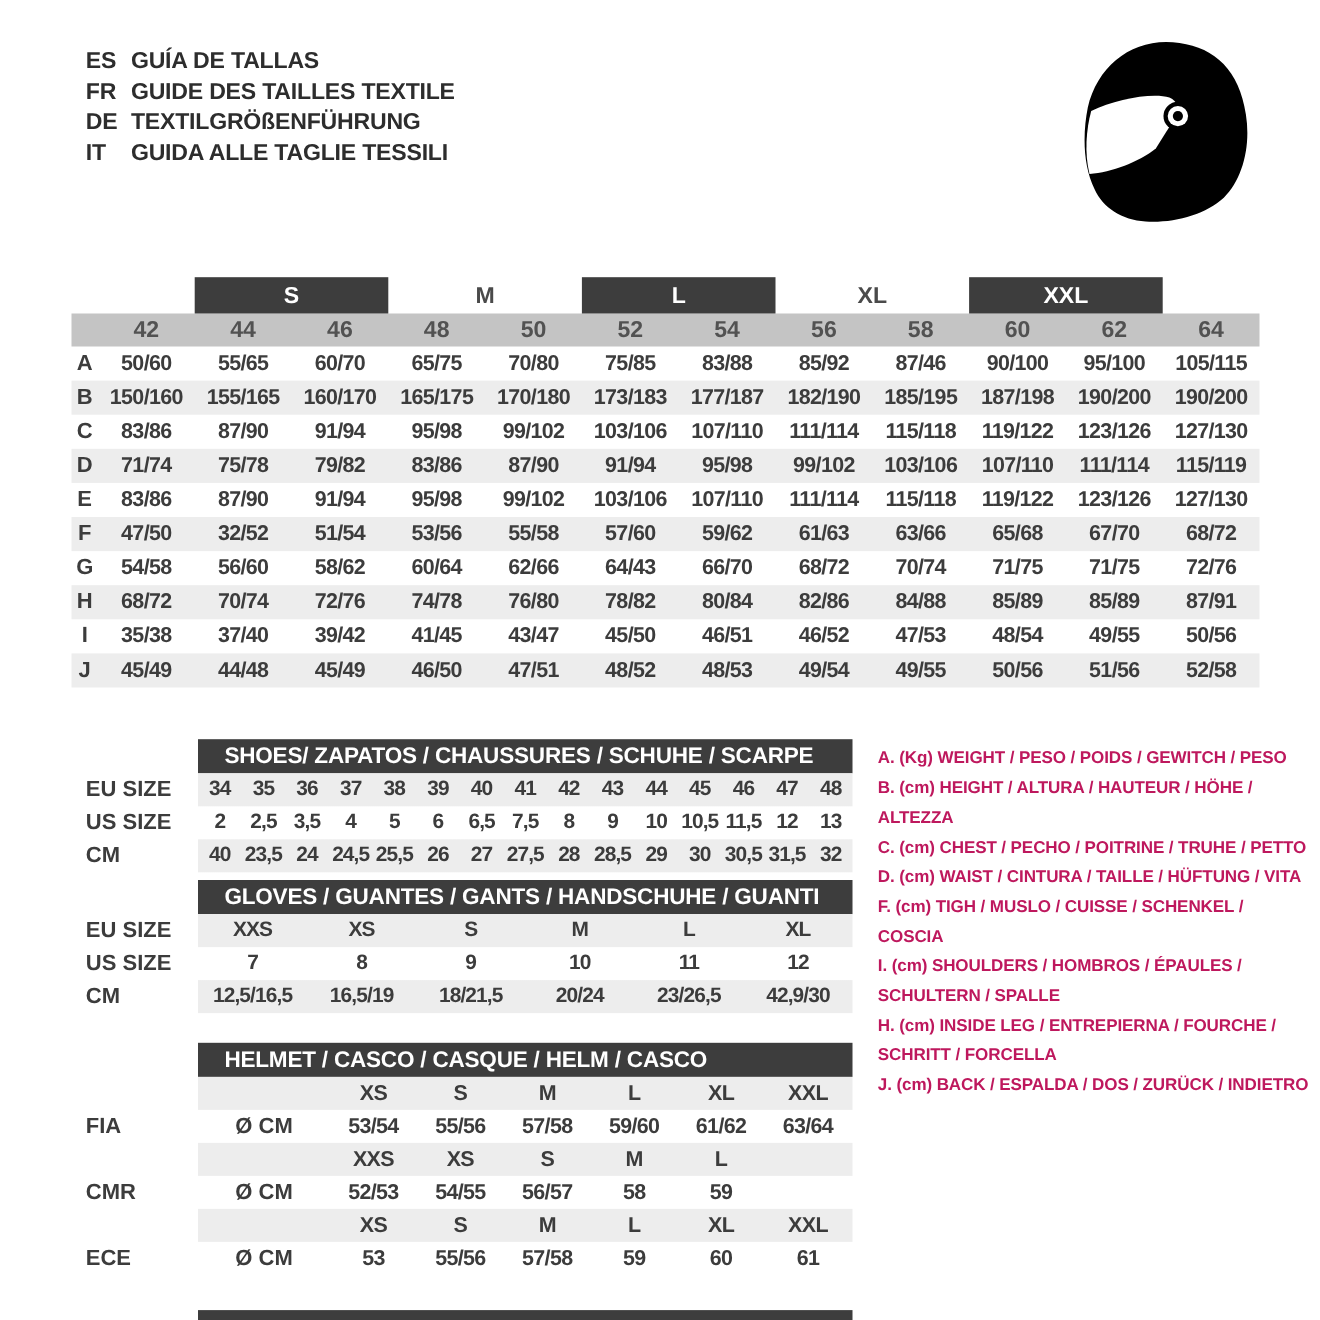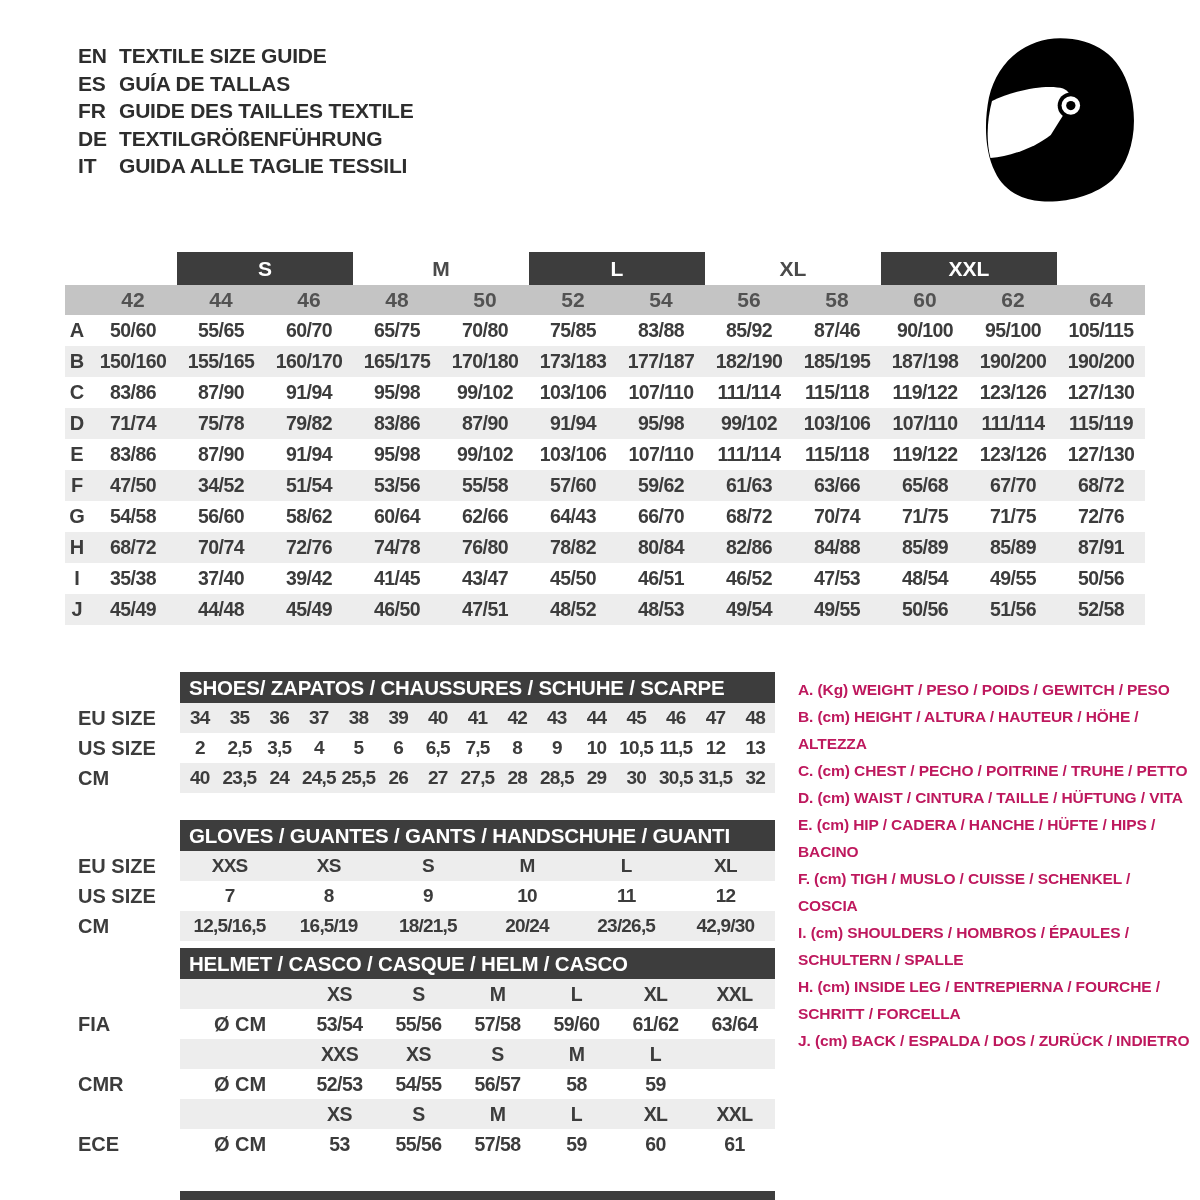--- a/index.html
+++ b/index.html
@@ -24,24 +24,24 @@
   .size-plain{color:#4a4a4a}
   #cols-band{height:30px;background:#c4c4c4}
   .num-cell{display:flex;align-items:center;justify-content:center;font-size:21px;color:#525252}
   .m-row{height:31px}
   .shaded{background:#ededed}
   .row-letter{display:flex;align-items:center;justify-content:center;font-size:20px}
   .val-cell{display:flex;align-items:center;justify-content:center;font-size:19.5px;letter-spacing:-0.6px;white-space:nowrap}
 
   
   .section-bar{margin-left:115px;width:595px;height:31px;background:#3d3d3d;color:#fff;
-               display:flex;align-items:center;padding-left:9px;box-sizing:border-box;
+               display:flex;align-items:center;padding-left:24px;box-sizing:border-box;
                font-size:20.5px;letter-spacing:-0.2px;white-space:nowrap}
   #shoes{left:65px;top:672px;width:710px}
-  #gloves{left:65px;top:820px;width:710px}
+  #gloves{left:65px;top:800px;width:710px}
   #helmet-section{left:65px;top:948px;width:710px}
   .s-row{height:30px;display:grid}
   .shoes-rows-row{grid-template-columns:115px repeat(15,1fr)}
   .gloves-rows-row{grid-template-columns:115px repeat(6,1fr)}
   .h-row{height:30px;display:grid;grid-template-columns:115px 120px repeat(6,79px)}
   .data-shaded{background:linear-gradient(to right,#fff 115px,#ededed 115px)}
   .side-label{display:flex;align-items:center;padding-left:13px;font-size:20px;white-space:nowrap}
   .unit-cell{display:flex;align-items:center;justify-content:center;font-size:20px;white-space:nowrap}
   .s-row .val-cell{font-size:19px;letter-spacing:-0.8px}
 
@@ -50,24 +50,20 @@
   .legend-item{font-size:15.5px;line-height:27px;letter-spacing:-0.1px;color:#be185d}
   .inline{display:inline}
 
   
   #bottom-bar{left:180px;top:1191px;width:595px;height:9px;background:#3d3d3d}
 </style>
 </head>
 <body>
 
 <div id="title-block" class="abs">
-    <div class="title-line">
-      <div class="lang-code">EN</div>
-      <div class="inline">TEXTILE SIZE GUIDE</div>
-    </div>
     <div class="title-line">
       <div class="lang-code">ES</div>
       <div class="inline">GUÍA DE TALLAS</div>
     </div>
     <div class="title-line">
       <div class="lang-code">FR</div>
       <div class="inline">GUIDE DES TAILLES TEXTILE</div>
     </div>
     <div class="title-line">
       <div class="lang-code">DE</div>
@@ -182,21 +178,21 @@
         <div class="val-cell">107/110</div>
         <div class="val-cell">111/114</div>
         <div class="val-cell">115/118</div>
         <div class="val-cell">119/122</div>
         <div class="val-cell">123/126</div>
         <div class="val-cell">127/130</div>
       </div>
       <div class="m-row grid13 shaded">
         <div class="row-letter">F</div>
         <div class="val-cell">47/50</div>
-        <div class="val-cell">34/52</div>
+        <div class="val-cell">32/52</div>
         <div class="val-cell">51/54</div>
         <div class="val-cell">53/56</div>
         <div class="val-cell">55/58</div>
         <div class="val-cell">57/60</div>
         <div class="val-cell">59/62</div>
         <div class="val-cell">61/63</div>
         <div class="val-cell">63/66</div>
         <div class="val-cell">65/68</div>
         <div class="val-cell">67/70</div>
         <div class="val-cell">68/72</div>
@@ -421,20 +417,19 @@
         <div class="val-cell">61</div>
       </div>
     </div>
 </div>
 
 <div id="legend" class="abs">
     <div class="legend-item"><div class="inline">A.</div> <div class="inline">(Kg)</div> <div class="inline">WEIGHT / PESO / POIDS / GEWITCH / PESO</div></div>
     <div class="legend-item"><div class="inline">B.</div> <div class="inline">(cm)</div> <div class="inline">HEIGHT / ALTURA / HAUTEUR / HÖHE / ALTEZZA</div></div>
     <div class="legend-item"><div class="inline">C.</div> <div class="inline">(cm)</div> <div class="inline">CHEST / PECHO / POITRINE / TRUHE / PETTO</div></div>
     <div class="legend-item"><div class="inline">D.</div> <div class="inline">(cm)</div> <div class="inline">WAIST / CINTURA / TAILLE / HÜFTUNG / VITA</div></div>
-    <div class="legend-item"><div class="inline">E.</div> <div class="inline">(cm)</div> <div class="inline">HIP / CADERA / HANCHE / HÜFTE / HIPS / BACINO</div></div>
     <div class="legend-item"><div class="inline">F.</div> <div class="inline">(cm)</div> <div class="inline">TIGH / MUSLO / CUISSE / SCHENKEL / COSCIA</div></div>
     <div class="legend-item"><div class="inline">I.</div> <div class="inline">(cm)</div> <div class="inline">SHOULDERS / HOMBROS / ÉPAULES / SCHULTERN / SPALLE</div></div>
     <div class="legend-item"><div class="inline">H.</div> <div class="inline">(cm)</div> <div class="inline">INSIDE LEG / ENTREPIERNA / FOURCHE / SCHRITT / FORCELLA</div></div>
     <div class="legend-item"><div class="inline">J.</div> <div class="inline">(cm)</div> <div class="inline">BACK / ESPALDA / DOS / ZURÜCK / INDIETRO</div></div>
   </div>
 
 <div id="bottom-bar" class="abs"></div>
 
 </body></html>

